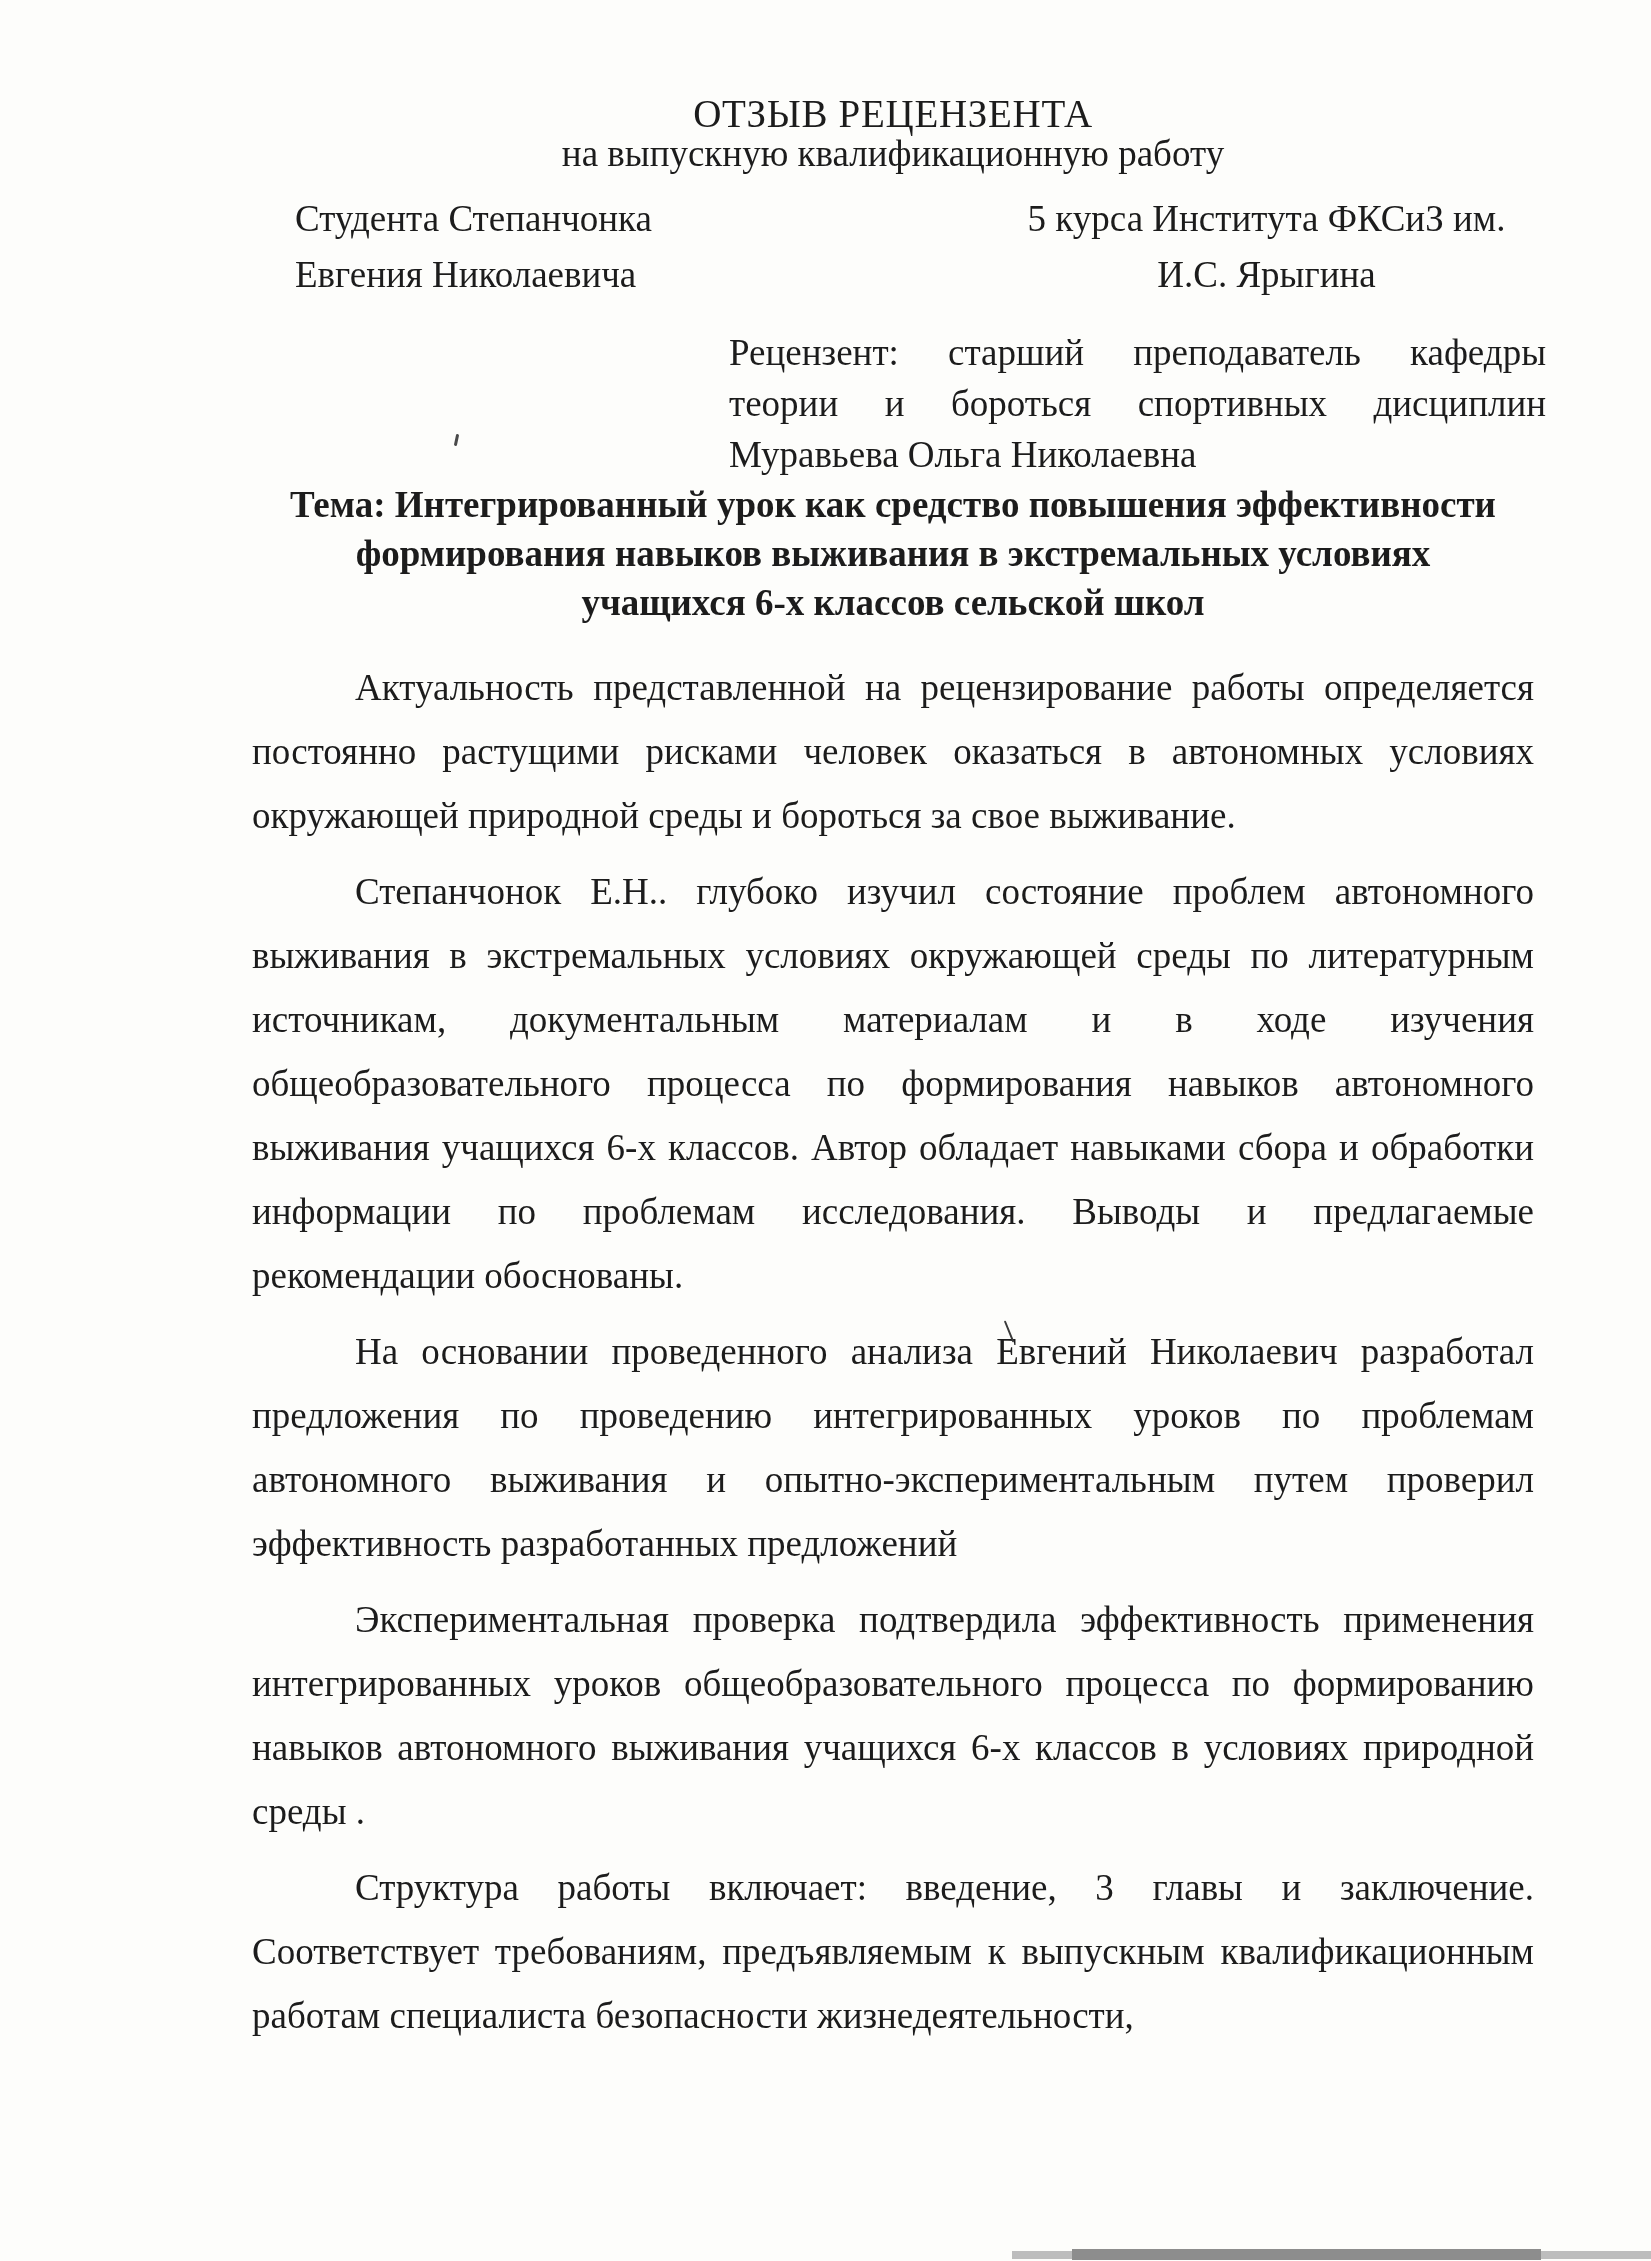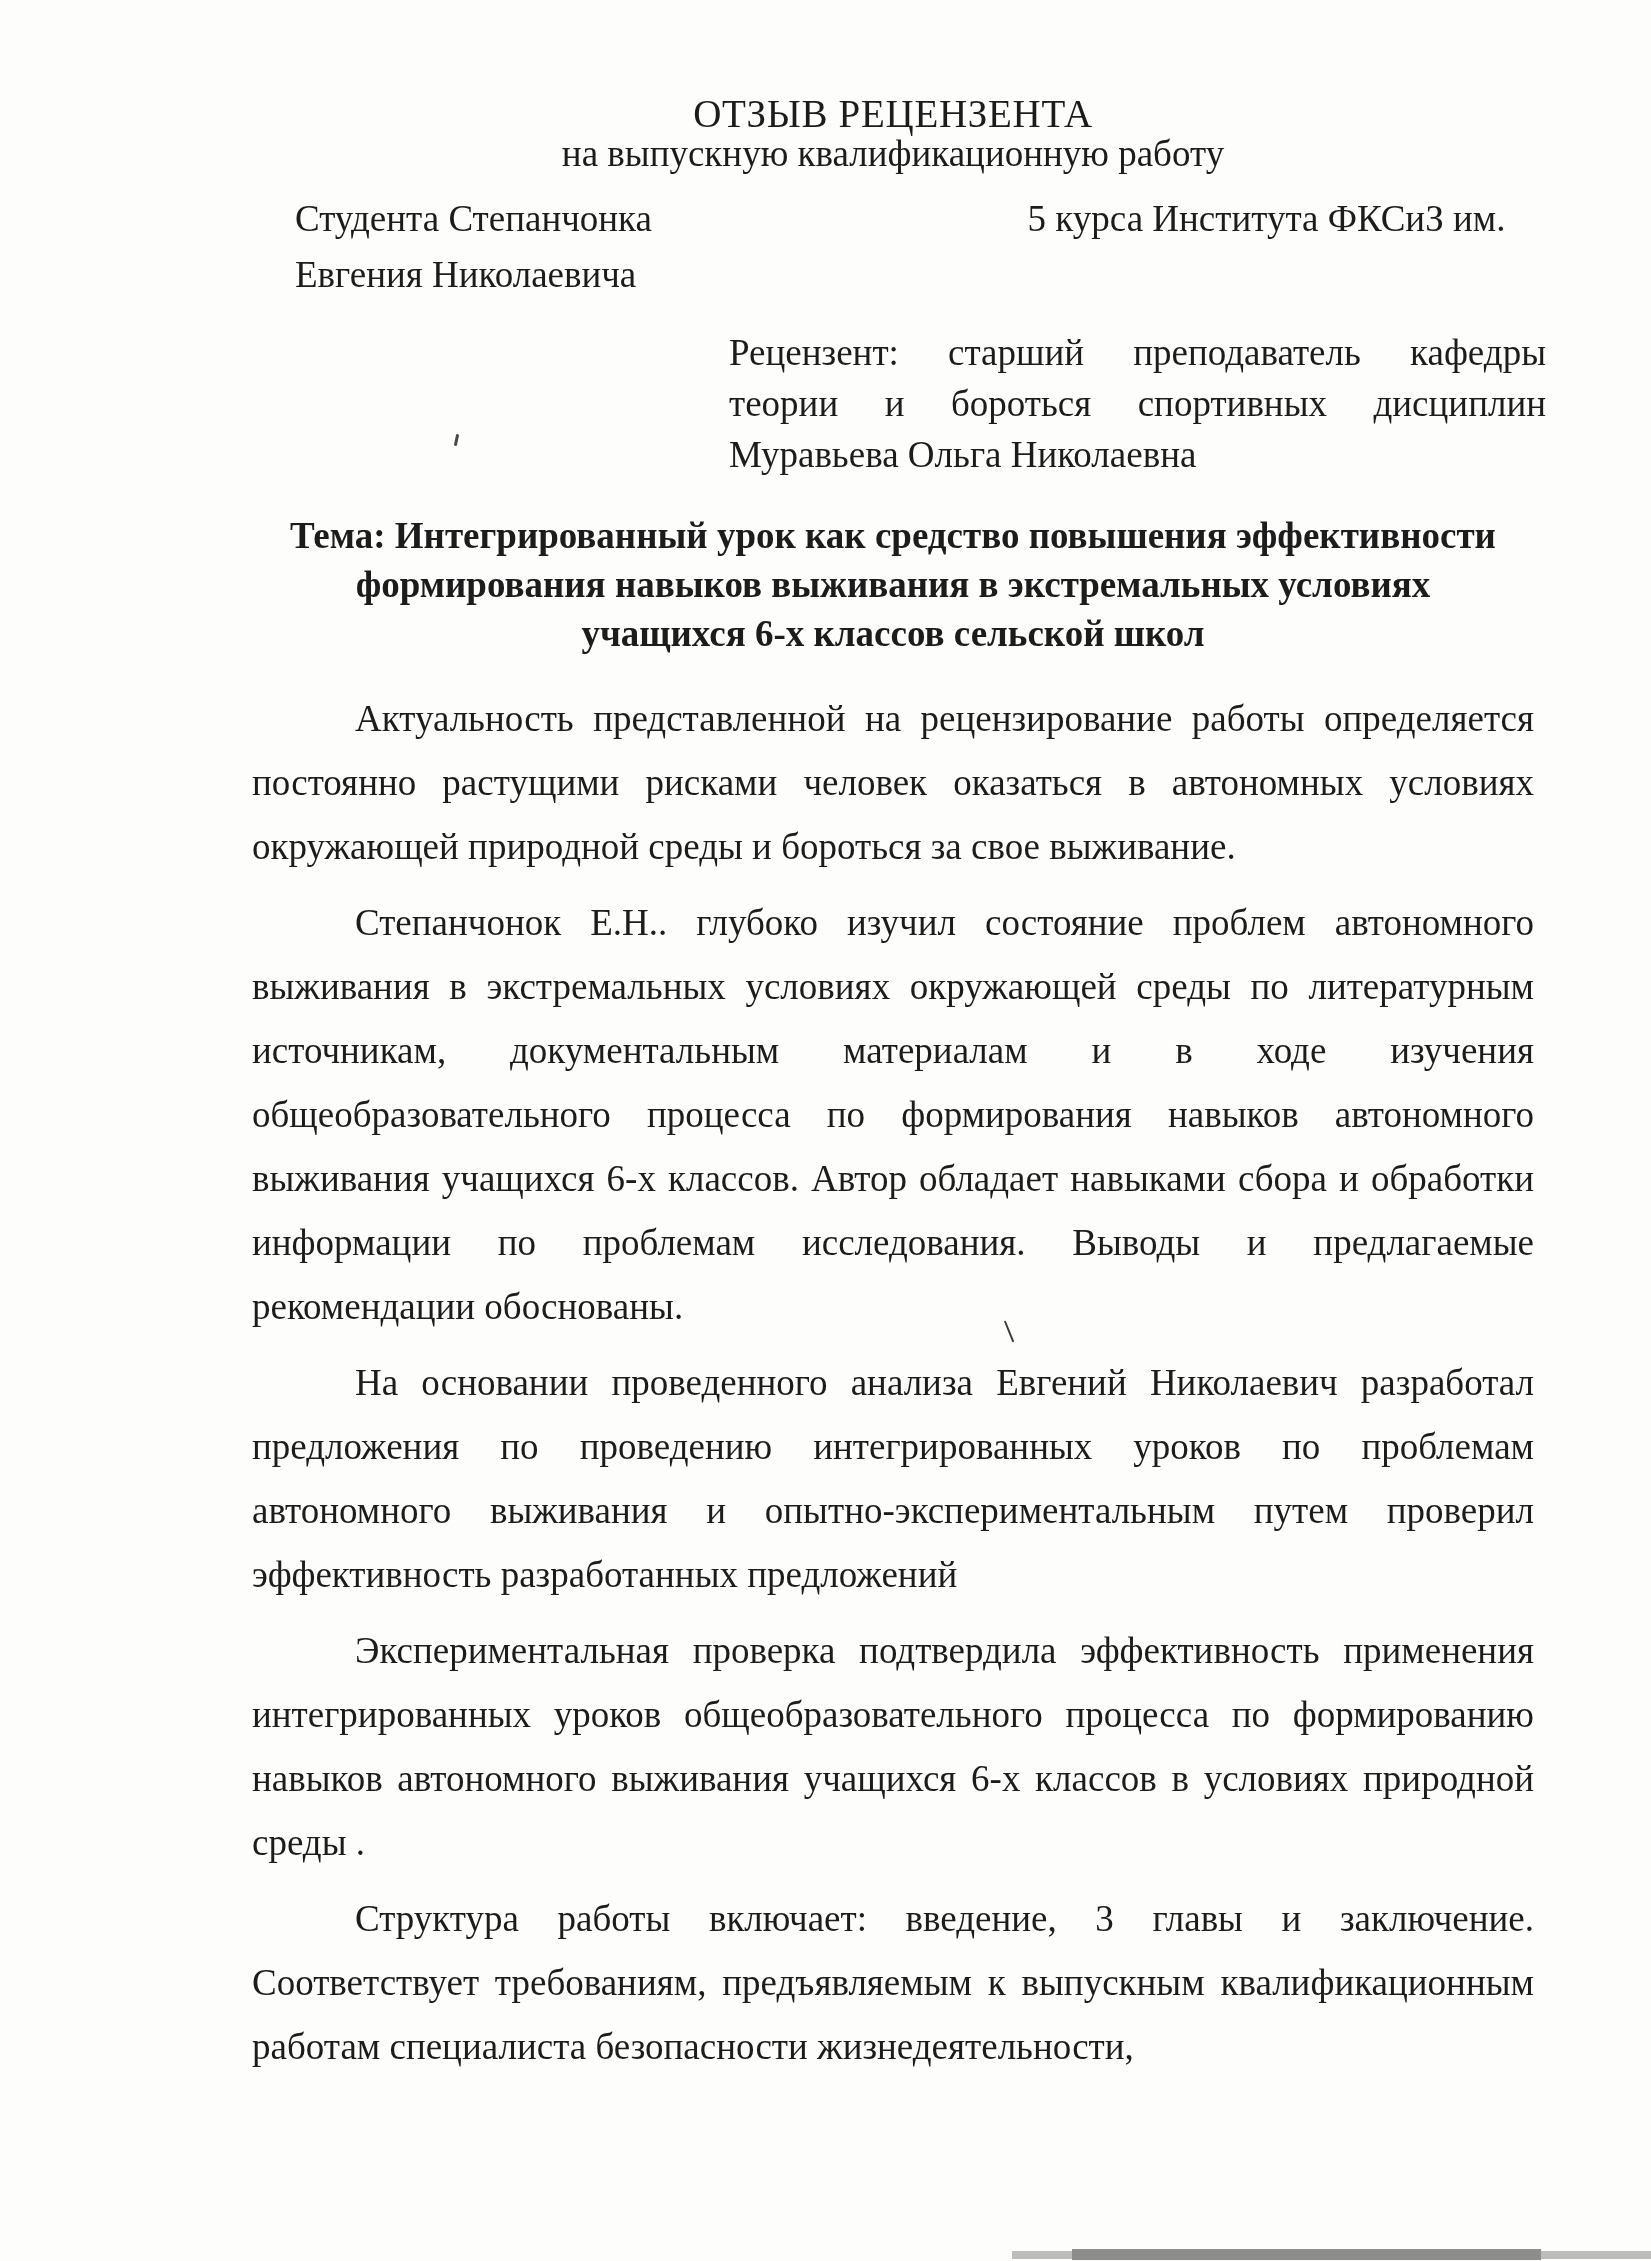--- a/index.html
+++ b/index.html
@@ -54,21 +54,20 @@
     line-height: 51px;
   }
   .jline {
     text-align: justify;
     text-align-last: justify;
   }
   .reviewer .plainline {
     text-align: left;
   }
   .theme {
-    margin-top: 31px;
     font-size: 37px;
     line-height: 49px;
     font-weight: bold;
     text-align: center;
   }
   .bodytext {
     margin-top: 29px;
     font-size: 37px;
     line-height: 64px;
     text-align: justify;
@@ -124,20 +123,21 @@
 
   <div class="subtitle">на выпускную квалификационную работу</div>
 
   <div class="parties">
     <div class="party-left">
       <div>Студента Степанчонка</div>
       <div>Евгения Николаевича</div>
     </div>
     <div class="party-right">
       <div>5 курса Института ФКСиЗ им.</div>
+      <div>И.С. Ярыгина</div>
     </div>
   </div>
 
   <div class="reviewer">
     <div class="jline">Рецензент: старший преподаватель кафедры</div>
     <div class="jline">теории и бороться спортивных дисциплин</div>
     <div class="plainline">Муравьева Ольга Николаевна</div>
   </div>
 
   <div class="theme">

